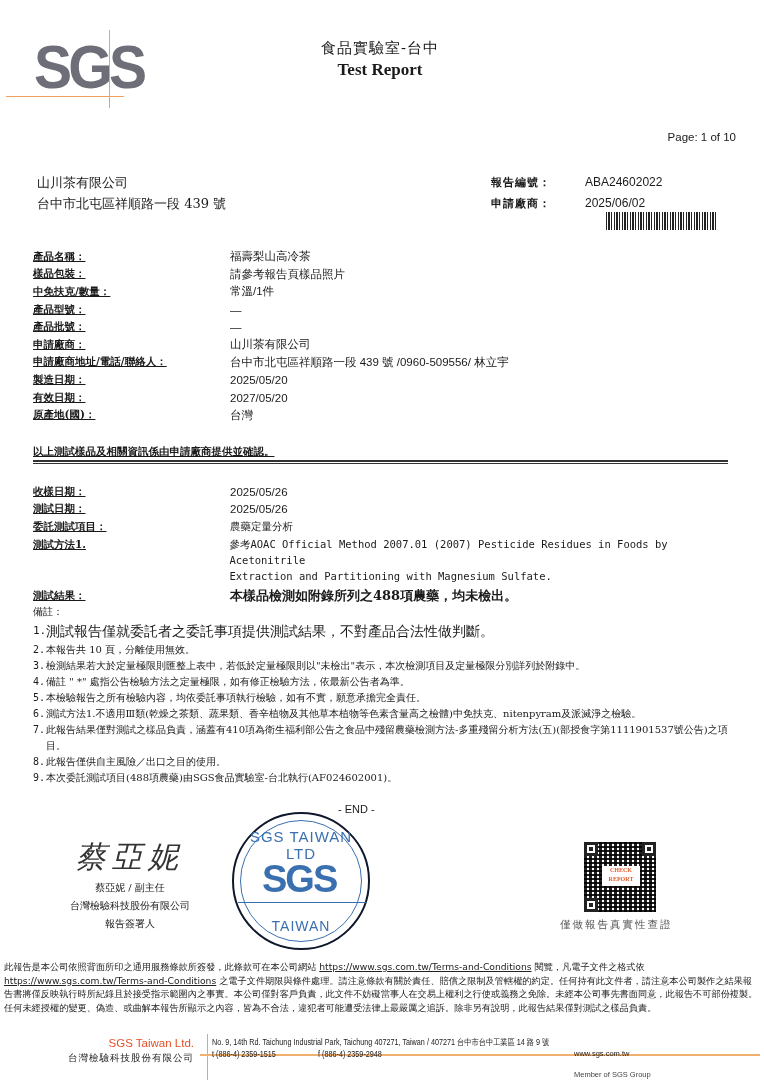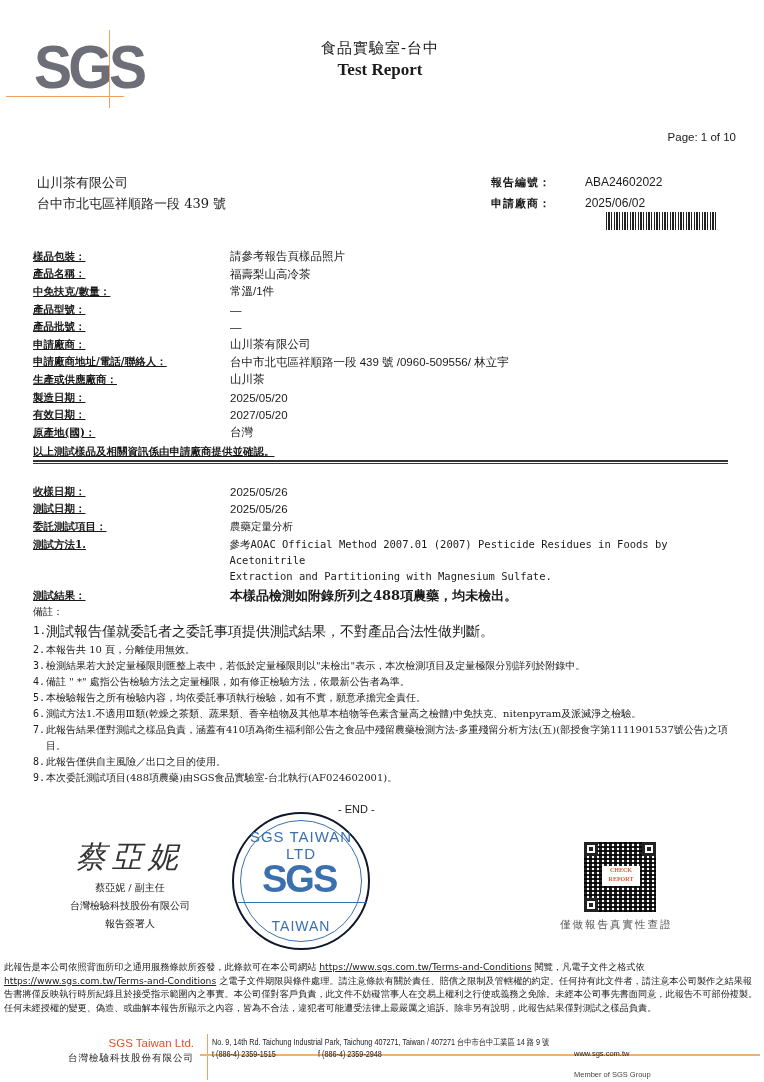--- a/index.html
+++ b/index.html
@@ -123,50 +123,46 @@
   </div>
   <div class="meta-row">
     <span class="meta-label">申請廠商：</span>
     <span class="meta-value">2025/06/02</span>
   </div>
 </div>
 <div class="abs barcode"></div>
 
 <div class="abs info info1">
   <div class="row">
+      <div class="lbl"><span>產品名稱：</span></div>
+      <div class="val">福壽梨山高冷茶</div>
+    </div>
+  <div class="row">
       <div class="lbl"><span>樣品包裝：</span></div>
       <div class="val">請參考報告頁樣品照片</div>
     </div>
   <div class="row">
-      <div class="lbl"><span>產品名稱：</span></div>
-      <div class="val">福壽梨山高冷茶</div>
-    </div>
-  <div class="row">
       <div class="lbl"><span>中免扶克/數量：</span></div>
       <div class="val">常溫/1件</div>
     </div>
   <div class="row">
       <div class="lbl"><span>產品型號：</span></div>
       <div class="val">—</div>
     </div>
   <div class="row">
       <div class="lbl"><span>產品批號：</span></div>
       <div class="val">—</div>
     </div>
   <div class="row">
       <div class="lbl"><span>申請廠商：</span></div>
       <div class="val">山川茶有限公司</div>
     </div>
   <div class="row">
       <div class="lbl"><span>申請廠商地址/電話/聯絡人：</span></div>
       <div class="val">台中市北屯區祥順路一段 439 號 /0960-509556/ 林立宇</div>
-    </div>
-  <div class="row">
-      <div class="lbl"><span>生產或供應廠商：</span></div>
-      <div class="val">山川茶</div>
     </div>
   <div class="row">
       <div class="lbl"><span>製造日期：</span></div>
       <div class="val">2025/05/20</div>
     </div>
   <div class="row">
       <div class="lbl"><span>有效日期：</span></div>
       <div class="val">2027/05/20</div>
     </div>
   <div class="row">

